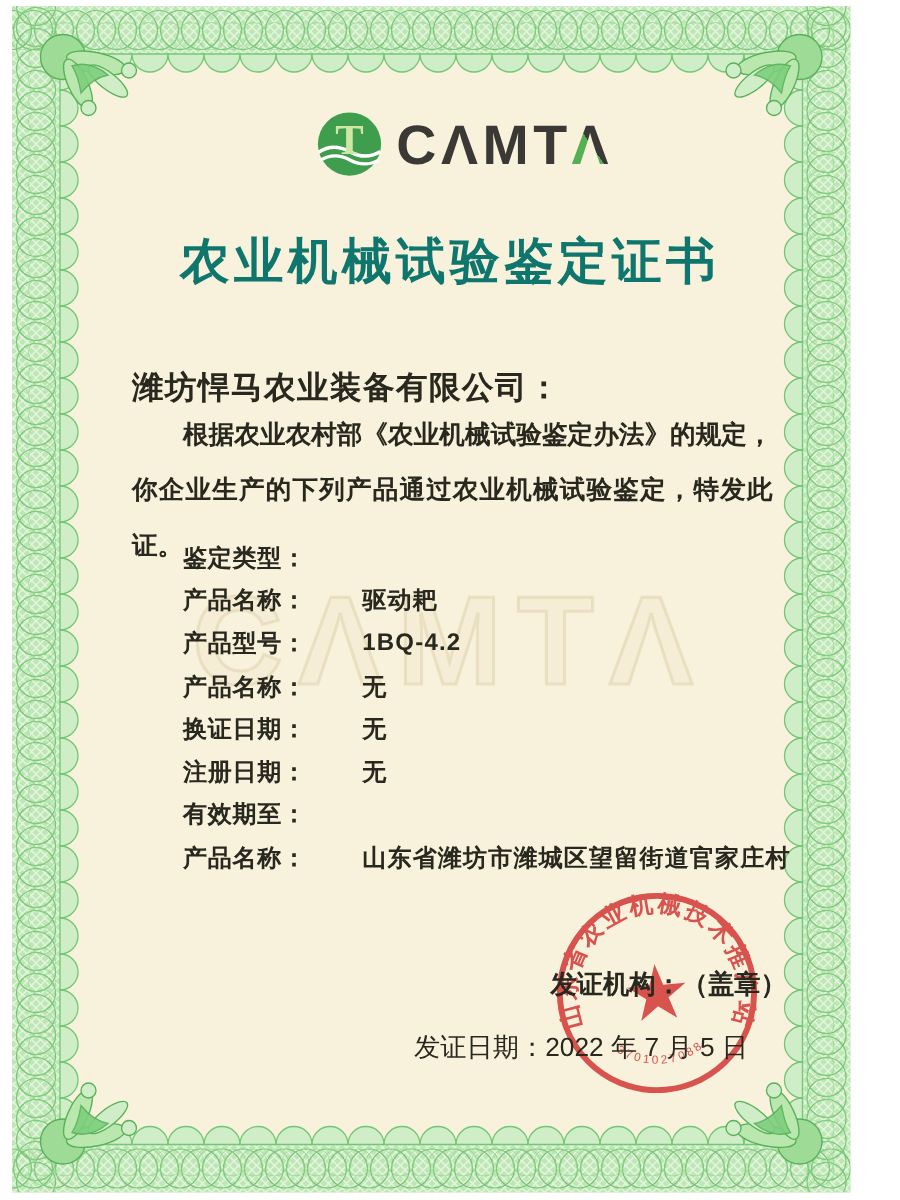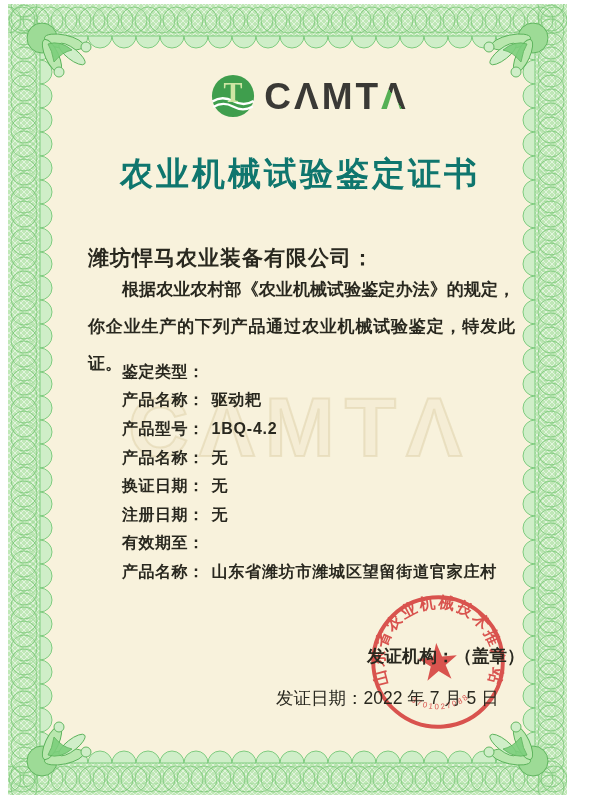--- a/index.html
+++ b/index.html
@@ -48,21 +48,21 @@
     font-size:21px; font-weight:700; letter-spacing:1px; z-index:1;margin-top:20px;
   }
 
   .body-par {
     position:absolute; top:235px; left:48px; width:427px;
     font-size:17px; line-height:37px; font-weight:700;
     text-indent:2em; text-align:justify; z-index:1;
   }
 
   .fields { position:absolute; top:322px; left:82px; z-index:1; }
-  .field-row { height:28.6px; display:flex; align-items:center; font-size:16px; font-weight:700; }
+  .field-row { height:28.6px; display:flex; align-items:center; font-size:16px; font-weight:700;gap:30px; }
   .f-label { letter-spacing:0.5px; }
   .f-value { margin-left:7px; letter-spacing:0.8px; }
 
   .issuer {
     position:absolute; top:608px; left:327px;
     font-size:17.5px; font-weight:700; z-index:4;
   }
   .issue-date {
     position:absolute; top:650px; left:236px;
     font-size:17.5px; font-weight:400; z-index:4;

